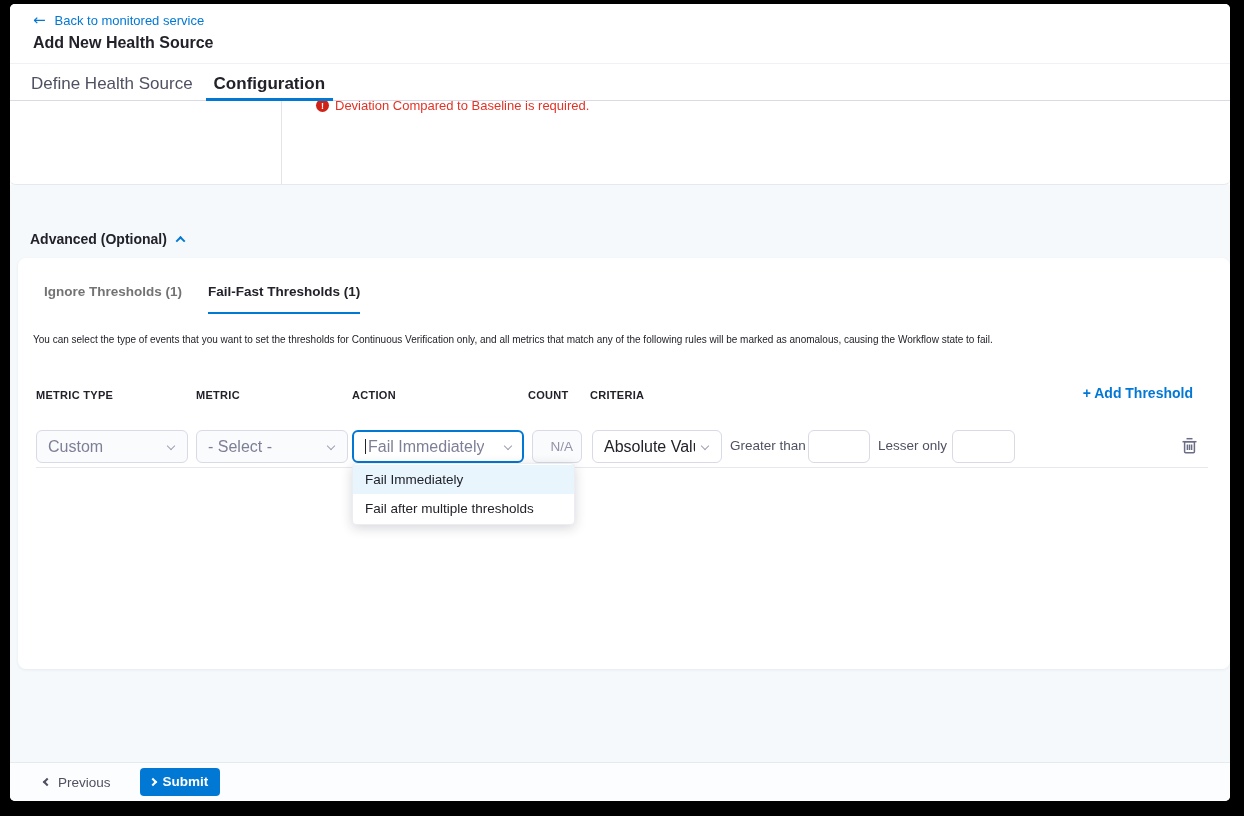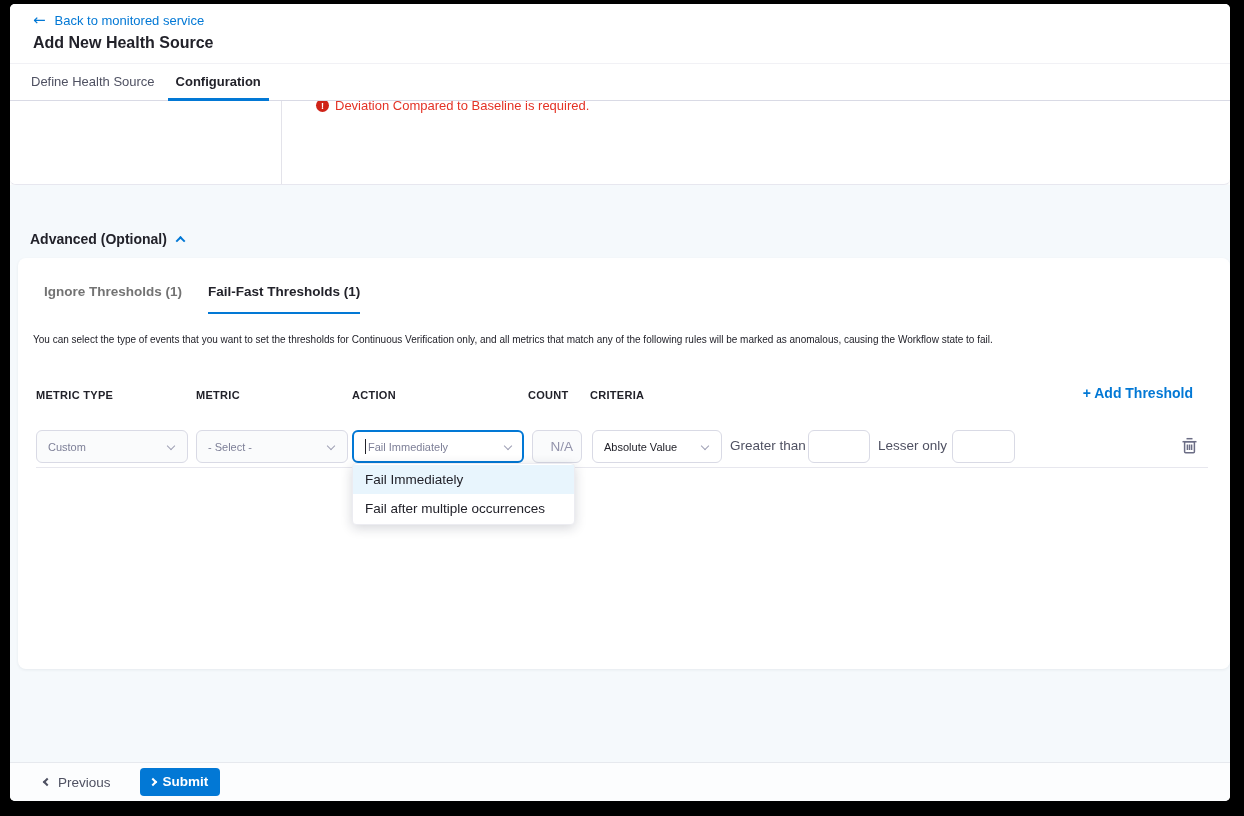--- a/index.html
+++ b/index.html
@@ -12,21 +12,21 @@
   .header { position:absolute; left:0; top:0; width:100%; height:60px; background:#fff;
             border-bottom:1px solid #f1f1f5; }
   .backlink { position:absolute; left:23px; top:9px; display:flex; align-items:center; gap:9px;
               color:#0278d5; font-size:13px; cursor:pointer; }
   .backarrow { font-family:"DejaVu Sans",sans-serif; font-size:15px; line-height:13px; }
   .pagetitle { position:absolute; left:23px; top:30px; font-size:16px; font-weight:bold; color:#22222a; }
 
   
   .tabbar { position:absolute; left:0; top:60px; width:100%; height:37px;
             border-bottom:1px solid #d9dae5; background:#fff; display:flex; padding-left:13px; }
-  .tab { font-size:13px; color:#4f5162; padding:10px 8px 0 8px; margin-right:5px; cursor:pointer;
+  .tab { font-size:17px; color:#4f5162; padding:10px 8px 0 8px; margin-right:5px; cursor:pointer;
          border-bottom:3px solid transparent; height:37px; }
   .tab.active { color:#22222a; font-weight:bold; border-bottom-color:#0278d5; }
 
   
   .topcard { position:absolute; left:0; top:97px; width:100%; height:84px; background:#fff;
              border-bottom:1px solid #e7e7ef; border-radius:0 0 6px 6px;
              box-shadow:0 1px 2px rgba(30,40,60,.05); overflow:hidden; }
   .leftpane { position:absolute; left:0; top:0; width:272px; height:100%;
               border-right:1px solid #e3e3ea; background:#fff; }
   .errorrow { position:absolute; left:306px; top:-3px; display:flex; align-items:center; gap:6px; }
@@ -60,21 +60,21 @@
   .desc { position:absolute; left:15px; top:72px; width:1178px; font-size:10px; line-height:19px; color:#22222a; }
 
   .colhead { position:absolute; top:131px; font-size:11px; font-weight:bold; letter-spacing:.3px;
              color:#22222a; text-transform:uppercase; }
   .addthreshold { position:absolute; right:37px; top:127px; font-size:14px; font-weight:bold;
                   color:#0278d5; cursor:pointer; }
 
   .formrow { position:absolute; left:0; top:172px; width:100%; height:33px; }
   .sel { position:absolute; top:0; height:33px; background:#fafbfc; border:1px solid #d9dae5;
          border-radius:6px; display:flex; align-items:center; padding:0 26px 0 11px;
-         font-size:11px; color:#7d7f97; cursor:pointer; }
+         font-size:16px; color:#7d7f97; cursor:pointer; }
   .sel .seltext { white-space:nowrap; overflow:hidden; }
   .sel.focusblue { border:2px solid #0278d5; background:#fff; }
   .sel.darktext { background:#fff; color:#22222a; }
   .textcursor { width:1px; height:15px; background:#22222a; margin-right:2px; flex:0 0 1px; }
   .numinput { position:absolute; top:0; height:33px; border:1px solid #d9dae5; border-radius:6px;
               background:#fff; font-size:13.5px; color:#22222a; padding:0 8px;
               font-family:"Liberation Sans","DejaVu Sans",sans-serif;text-align:right; }
   .numinput:disabled, .numinput.disabled { background:#fafbfc; color:#9293ab; }
   .inlinelabel { position:absolute; top:8px; font-size:13.5px; font-weight:500; color:#4f5162; }
   .trashbtn { position:absolute; left:1161px; top:7px; width:20px; height:20px; cursor:pointer;
@@ -191,21 +191,21 @@
             <line x1="10.6" y1="7.5" x2="10.6" y2="13"></line>
           </g>
         </svg>
       </button>
     </div>
 
     <div class="rowdivider"></div>
 
     <div class="menu">
       <div class="menuitem selected">Fail Immediately</div>
-      <div class="menuitem">Fail after multiple occurrences</div>
+      <div class="menuitem">Fail after multiple thresholds</div>
     </div>
 
   </div>
 
   <div class="bottombar">
     <button class="prevbtn">
       <span class="chev left"></span>
       <span>Previous</span>
     </button>
     <button class="submitbtn">

